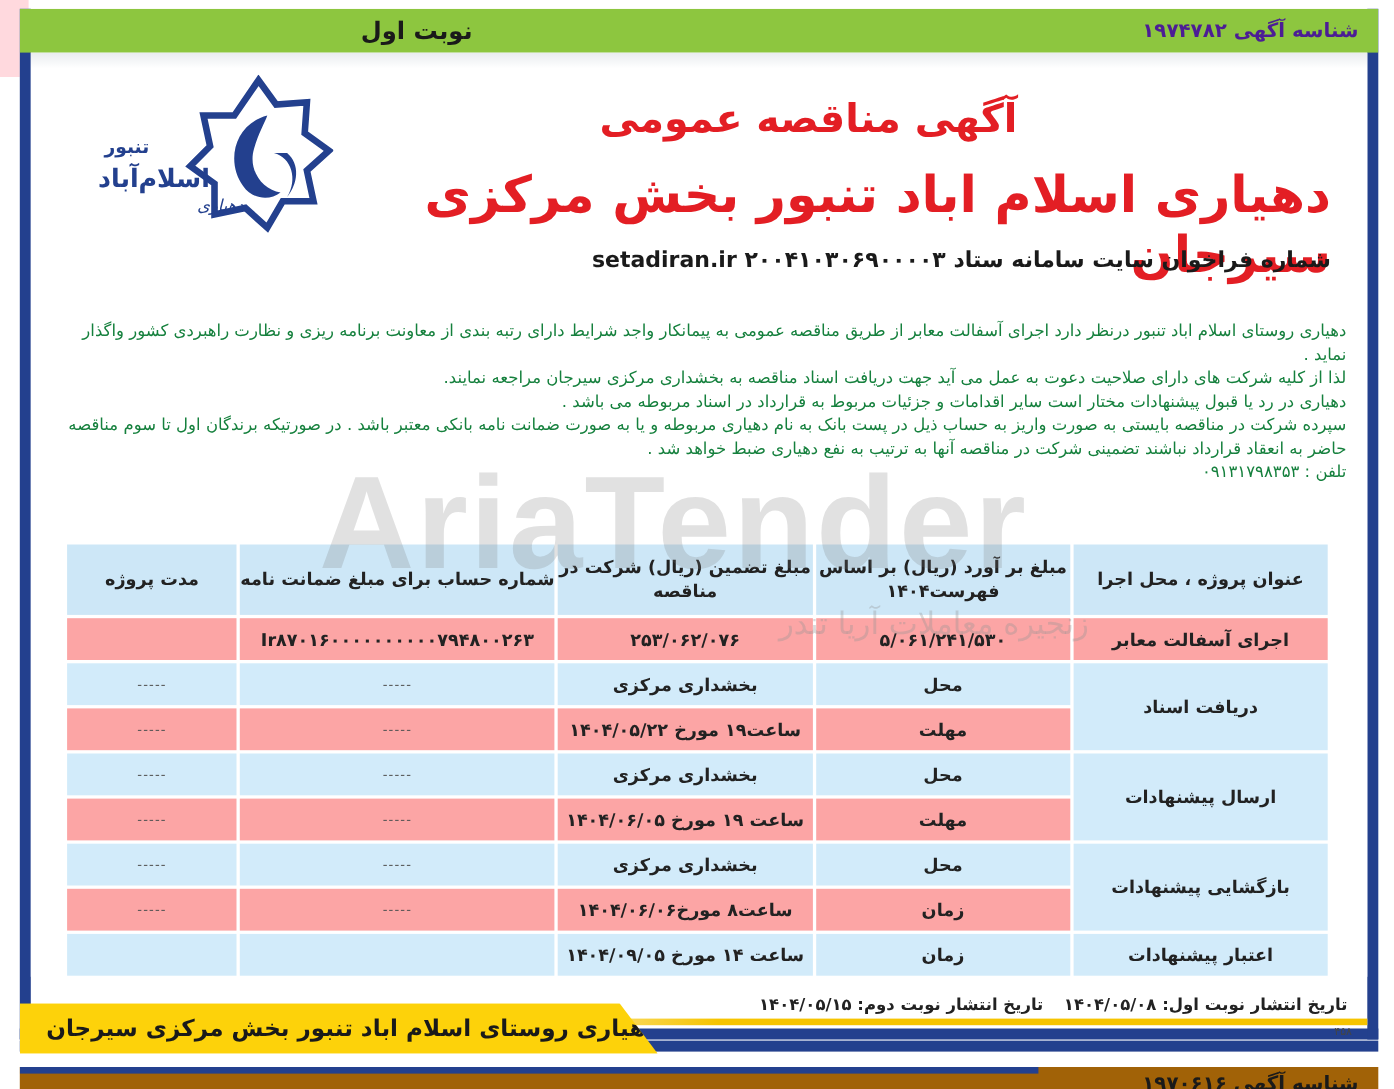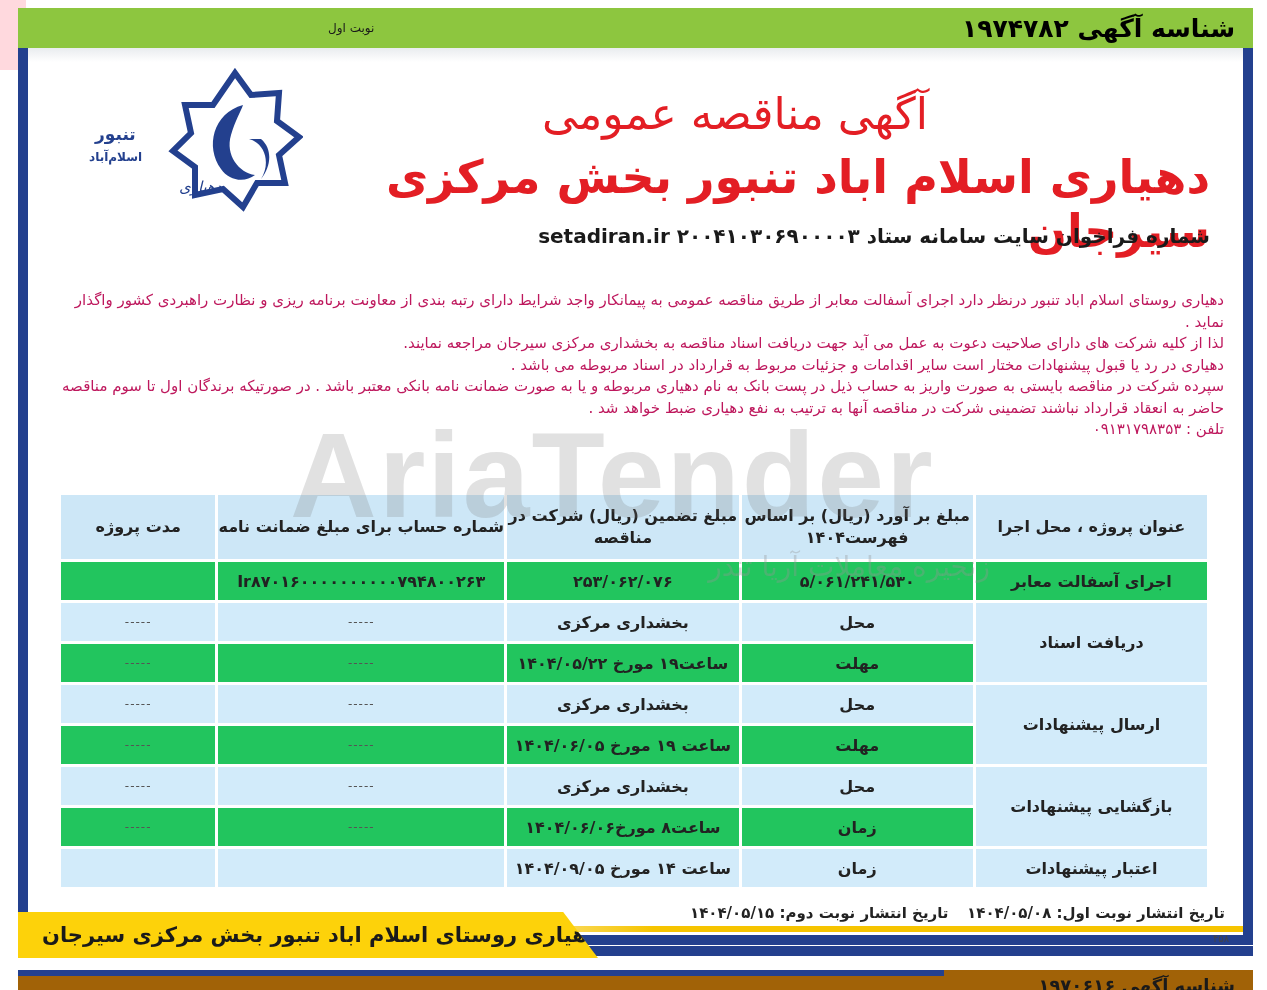--- a/index.html
+++ b/index.html
@@ -15,49 +15,49 @@
       border: 10px solid #23408e;
       border-top: 0;
     }
     .top-bar {
       position: absolute; left: 18px; top: 8px; width: 1235px; height: 40px;
       background: #8dc63f;
       display: flex; align-items: center; justify-content: space-between;
       direction: rtl; padding: 0 18px 0 20px;
       clip-path: polygon(0 0, 100% 0, 100% 100%, 0 100%);
     }
-    .ad-id { font-size: 25px; font-weight: bold; color: #000000; position: relative; }
-    .round { font-size: 12px; font-weight: normal; color: #1a1a1a; position: relative; margin-left: 290px; }
+    .ad-id { font-size: 18px; font-weight: bold; color: #4c1d95; position: relative; }
+    .round { font-size: 22px; font-weight: bold; color: #1a1a1a; position: relative; margin-left: 290px; }
     .inner {
       position: absolute; left: 28px; top: 48px; width: 1215px; height: 840px;
       background: linear-gradient(#e9ecef 0, #ffffff 14px);
     }
     .logo {
       position: absolute; left: 40px; top: 68px; width: 220px; height: 150px; margin-left: 43px;
     }
     .logo-text1 { position: absolute; left: 12px; top: 56px; font-size: 17px; font-weight: bold; color: #23408e; direction: rtl; }
-    .logo-text2 { position: absolute; left: 6px; top: 82px; font-size: 12px; font-weight: bold; color: #23408e; direction: rtl; }
+    .logo-text2 { position: absolute; left: 6px; top: 82px; font-size: 23px; font-weight: bold; color: #23408e; direction: rtl; }
     .logo-text3 { position: absolute; left: 96px; top: 110px; font-size: 15px; font-style: italic; color: #23408e; direction: rtl; }
     .title1 {
       position: absolute; top: 88px; left: 280px; width: 960px; text-align: center;
-      font-size: 44px; font-weight: normal; color: #e31e24; direction: rtl;
+      font-size: 36px; font-weight: bold; color: #e31e24; direction: rtl;
       padding-right: 50px;
     }
     .title2 {
       position: absolute; top: 150px; left: 280px; width: 930px; text-align: right;
       font-size: 46px; font-weight: bold; color: #e31e24; direction: rtl;
     }
     .call-number {
       position: absolute; top: 224px; left: 330px; width: 880px; text-align: right;
       font-size: 20px; font-weight: bold; color: #1a1a1a; direction: rtl;
     }
     .body-text {
       position: absolute; top: 290px; left: 42px; width: 1182px;
       direction: rtl; text-align: right;
-      font-size: 15px; line-height: 21.5px; color: #be185d;
+      font-size: 15px; line-height: 21.5px; color: #15803d;
     }
     .watermark {
       position: absolute; top: 410px; left: 290px; width: 700px; height: 150px;
       color: rgba(120,120,120,0.22); font-size: 120px; font-weight: bold;
       font-family: "Liberation Sans", sans-serif; letter-spacing: 2px;
       pointer-events: none; line-height: 130px;
     }
     .watermark-sub {
       position: absolute; top: 550px; left: 540px; width: 450px;
       color: rgba(150,150,150,0.35); font-size: 28px; letter-spacing: 14px;
@@ -66,21 +66,21 @@
     table.tender {
       position: absolute; top: 492px; left: 58px; width: 1152px;
       border-collapse: separate; border-spacing: 3px;
       direction: rtl; font-size: 16px; font-weight: bold; color: #222;
     }
     table.tender td, table.tender th {
       text-align: center; vertical-align: middle;
     }
     table.tender th { background: #cde7f7; height: 64px; font-weight: bold; font-size: 16px; line-height: 22px; }
     table.tender td { height: 38px; }
-    .row-light td { background: #22c55e; }
+    .row-light td { background: #fca5a5; }
     .row-dark td { background: #d2ebfa; }
     td.group-cell { background: #d2ebfa !important; }
     .dash { color: #555; font-weight: normal; letter-spacing: 1px; font-size: 12px; }
     .footer-dates {
       position: absolute; top: 904px; left: 690px; width: 535px;
       direction: rtl; display: flex; justify-content: space-between;
       font-size: 15px; font-weight: bold; color: #222;
     }
     .gold-line {
       position: absolute; top: 926px; left: 400px; width: 843px; height: 6px;

